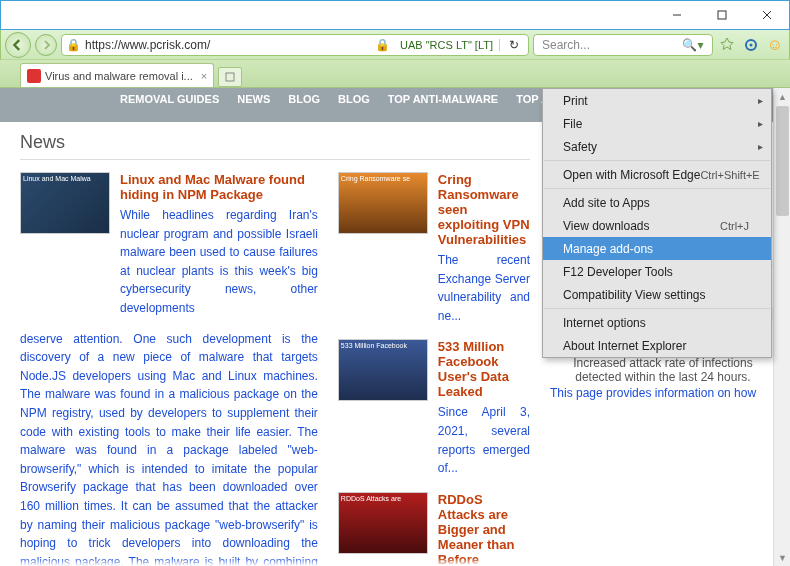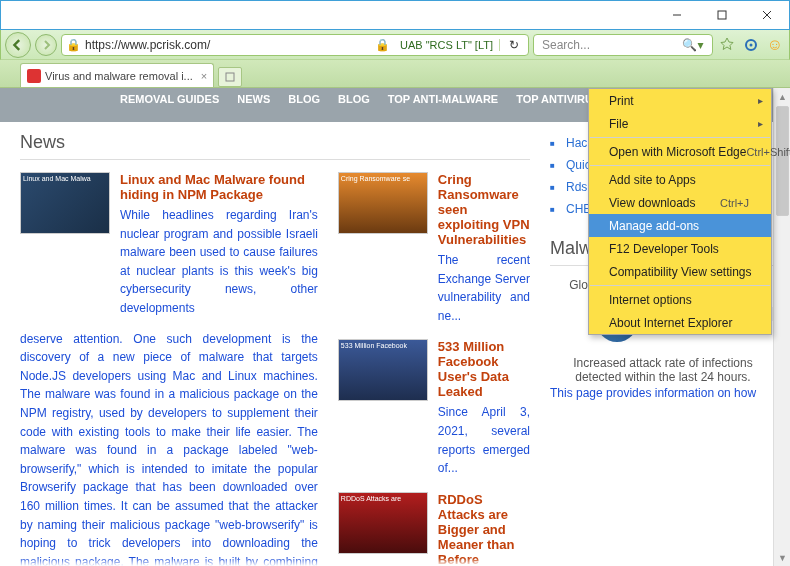--- a/index.html
+++ b/index.html
@@ -55,21 +55,21 @@
   .sidelist { list-style:none; margin-bottom:18px;}
   .sidelist li { color:#2a6fd4; padding:4px 0 4px 16px; position:relative; font-size:12px;}
   .sidelist li:before { content:"■"; position:absolute; left:0; color:#2a6fd4; font-size:8px; top:7px;}
 
   .activity { text-align:center; font-size:12px; color:#555; }
   .globe { width:42px; height:42px; border-radius:50%; background:radial-gradient(circle at 35% 30%, #6ab0e8, #1a4f8a); margin:8px auto 4px; position:relative;}
   .meter { display:inline-block; width:80px; height:14px; background:repeating-linear-gradient(90deg,#888 0 4px,#eee 4px 8px); vertical-align:middle; margin-left:6px;}
   .medlabel{ font-size:8px; color:#888; letter-spacing:1px; display:block; margin-top:2px;}
 
   
-  .menu { position:absolute; top:0; right:18px; width:184px; background:#fde047; border:1px solid #a7a7a7; box-shadow:2px 3px 6px rgba(0,0,0,.25); font-size:12px; color:#222; z-index:50;}
+  .menu { position:absolute; top:0; right:18px; width:230px; background:#e5e5e5; border:1px solid #a7a7a7; box-shadow:2px 3px 6px rgba(0,0,0,.25); font-size:12px; color:#222; z-index:50;}
   .menu .row { height:23px; display:flex; align-items:center; padding:0 22px 0 20px; position:relative; white-space:nowrap;}
   .menu .row.sub:after { content:"▸"; position:absolute; right:8px; color:#555; font-size:10px;}
   .menu .row .sc { margin-left:auto; font-size:11px; color:#555;}
   .menu hr { border:none; border-top:1px solid #d0d0d0; margin:2px 1px;}
   .menu .row.hl { background:#4a93d9; color:#fff;}
 
   .scroll { position:absolute; right:0; top:0; width:17px; height:100%; background:#f0f0f0; border-left:1px solid #ddd;}
   .scroll .thumb { position:absolute; top:18px; left:2px; width:13px; height:110px; background:#c8c8c8; border-radius:2px;}
   .scroll .arr { position:absolute; left:0; width:17px; height:17px; display:flex; align-items:center; justify-content:center; color:#888; font-size:9px;}
   .scroll .arr.up{top:0;} .scroll .arr.dn{bottom:0;}
@@ -228,20 +228,23 @@
     <div class="arr dn">▼</div>
   </div>
 
   <div class="menu">
     <div class="row sub">
         <span>Print</span>
       </div>
     <div class="row sub">
         <span>File</span>
       </div>
+    <div class="row sub">
+        <span>Safety</span>
+      </div>
     <hr>
     <div class="row">
         <span>Open with Microsoft Edge</span>
         <span class="sc">Ctrl+Shift+E</span>
       </div>
     <hr>
     <div class="row">
         <span>Add site to Apps</span>
       </div>
     <div class="row">

